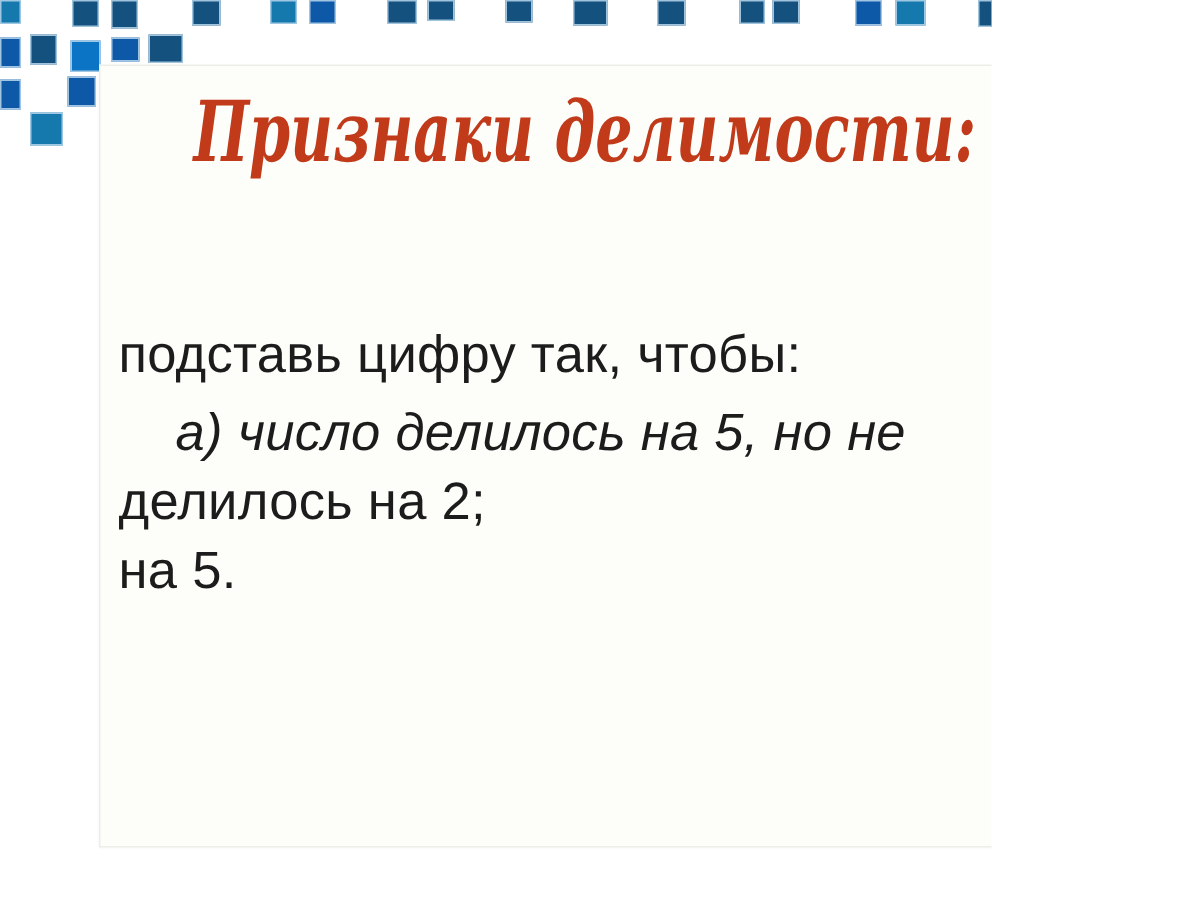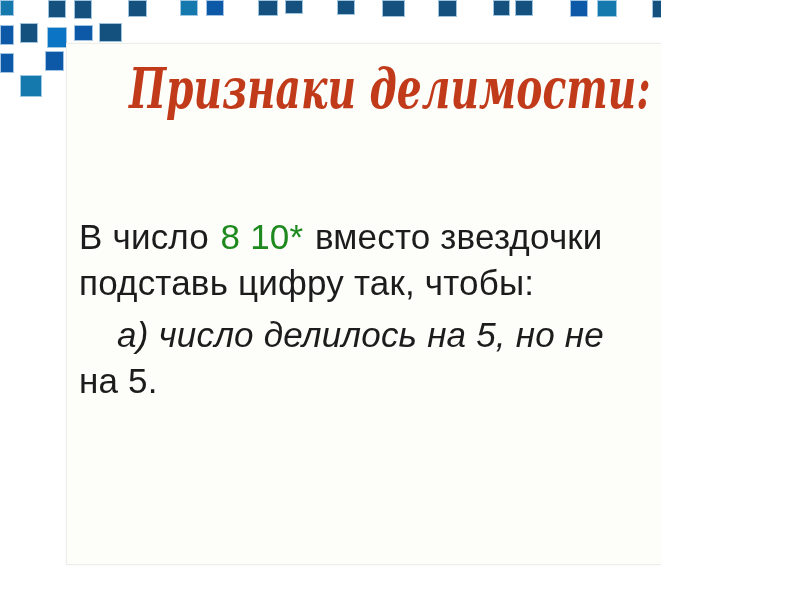--- a/index.html
+++ b/index.html
@@ -114,25 +114,25 @@
       <div class="sq" style="left: 20px; top: 75px; width: 22px; height: 22px; background: rgb(21, 121, 174);"></div>
       <div class="sq" style="left: 758px; top: 77px; width: 20px; height: 20px; background: rgb(21, 121, 174);"></div>
     </div>
 
   <div class="card">
 
     <h1 class="title">Признаки делимости:</h1>
 
     <div class="body">
 
-      <div class="line"><span>В число</span><span class="hl">8 10*</span><span>вместо звездочки</span></div>
 
       <div class="line">подставь цифру так, чтобы:</div>
 
       <div class="line indent gap">а) число делилось на 5, но не</div>
 
+      <div class="line">делилось на 2;</div>
 
 
       <div class="line">на 5.</div>
 
     </div>
   </div>
 </div>
 
 </body></html>

